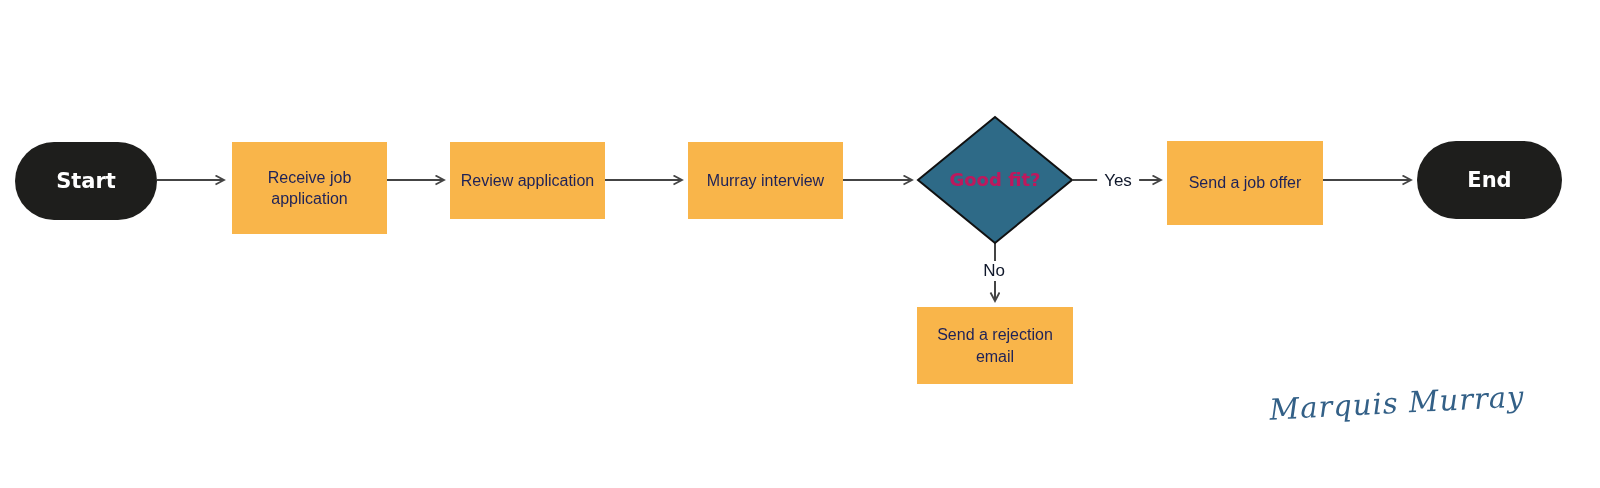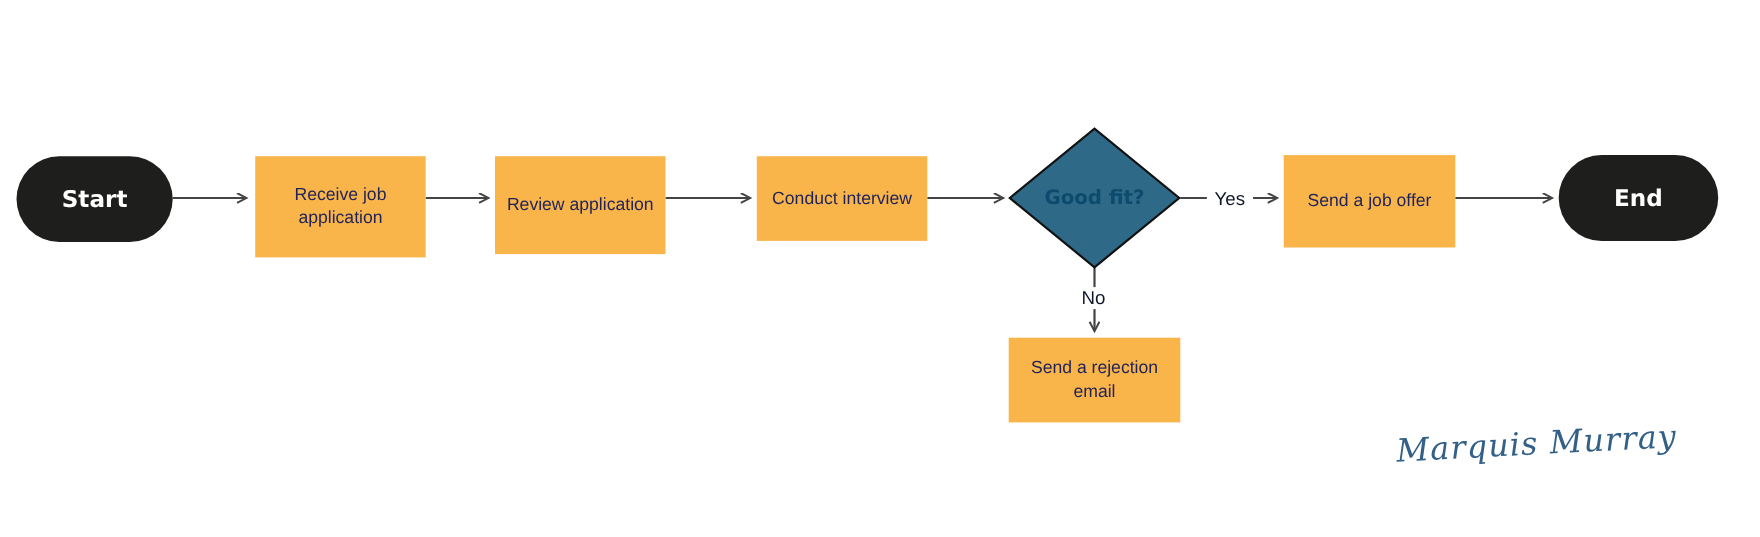--- a/index.html
+++ b/index.html
@@ -44,21 +44,21 @@
     font-size: 16px;
     line-height: 1.32;
     padding: 4px 8px;
   }
   .decision-label {
     position: absolute;
     display: flex;
     align-items: center;
     justify-content: center;
     text-align: center;
-    color: #0c4a6e;
+    color: #be185d;
     font-family: "DejaVu Sans", sans-serif;
     font-weight: bold;
     font-size: 18px;
     line-height: 1.35;
   }
   .edge-label {
     position: absolute;
     transform: translate(-50%, -50%);
     background: #ffffff;
     color: #0f172a;
@@ -76,21 +76,21 @@
     font-style: italic;
     font-size: 29px;
     letter-spacing: 1px;
     color: #336087;
     transform: rotate(-3deg);
     white-space: nowrap;
   }
   
   #n-start   { left: 15px;   top: 142px; width: 142px; height: 78px; }
   #n-receive { left: 232px;  top: 142px; width: 155px; height: 92px; }
-  #n-review  { left: 450px;  top: 142px; width: 155px; height: 89px; }
+  #n-review  { left: 450px;  top: 142px; width: 155px; height: 77px; }
   #n-conduct { left: 688px;  top: 142px; width: 155px; height: 77px; }
   #n-goodfit-label { left: 930px; top: 148px; width: 130px; height: 64px; }
   #n-offer   { left: 1167px; top: 141px; width: 156px; height: 84px; }
   #n-end     { left: 1417px; top: 141px; width: 145px; height: 78px; }
   #n-reject  { left: 917px;  top: 307px; width: 156px; height: 77px; }
   #lbl-yes { left: 1118px; top: 181px; }
   #lbl-no  { left: 994px;  top: 271px; }
 </style>
 </head>
 <body>
@@ -114,21 +114,21 @@
 
     <polygon points="918,180 995,117 1072,180 995,243" fill="#2E6A87" stroke="#111111" stroke-width="2"></polygon>
   </svg>
 
   <div id="n-start" class="node terminator">Start</div>
 
   <div id="n-receive" class="node process">Receive job application</div>
 
   <div id="n-review" class="node process">Review application</div>
 
-  <div id="n-conduct" class="node process">Conduct interview</div>
+  <div id="n-conduct" class="node process">Murray interview</div>
 
   <div id="n-goodfit-label" class="decision-label">Good fit?</div>
 
   <div id="n-offer" class="node process">Send a job offer</div>
 
   <div id="n-end" class="node terminator">End</div>
 
   <div id="n-reject" class="node process">Send a rejection email</div>
 
   <span id="lbl-yes" class="edge-label">Yes</span>

